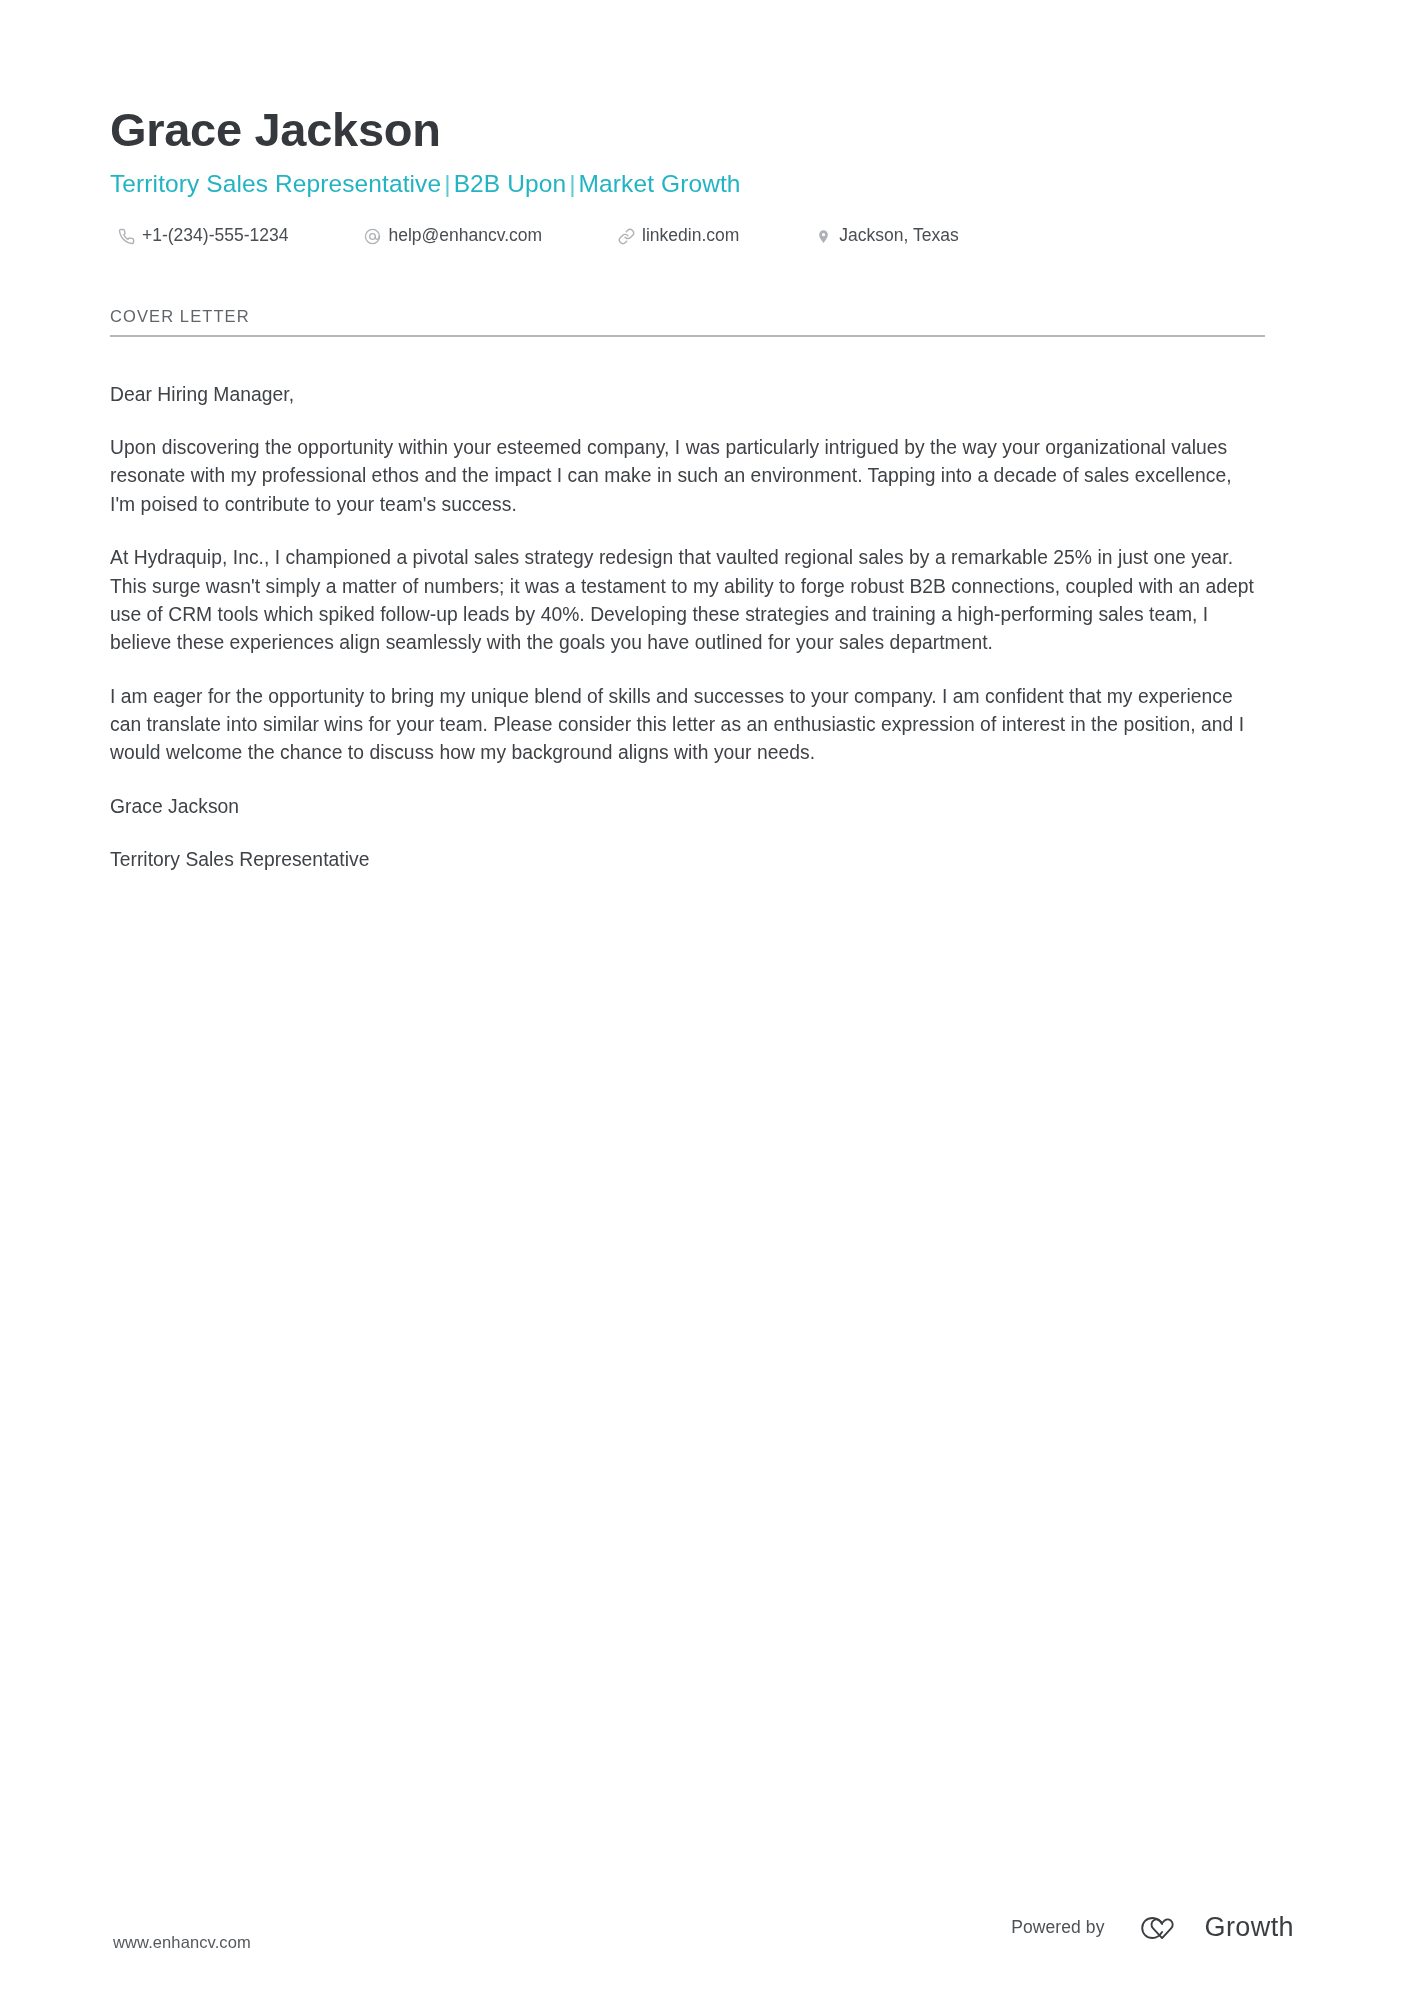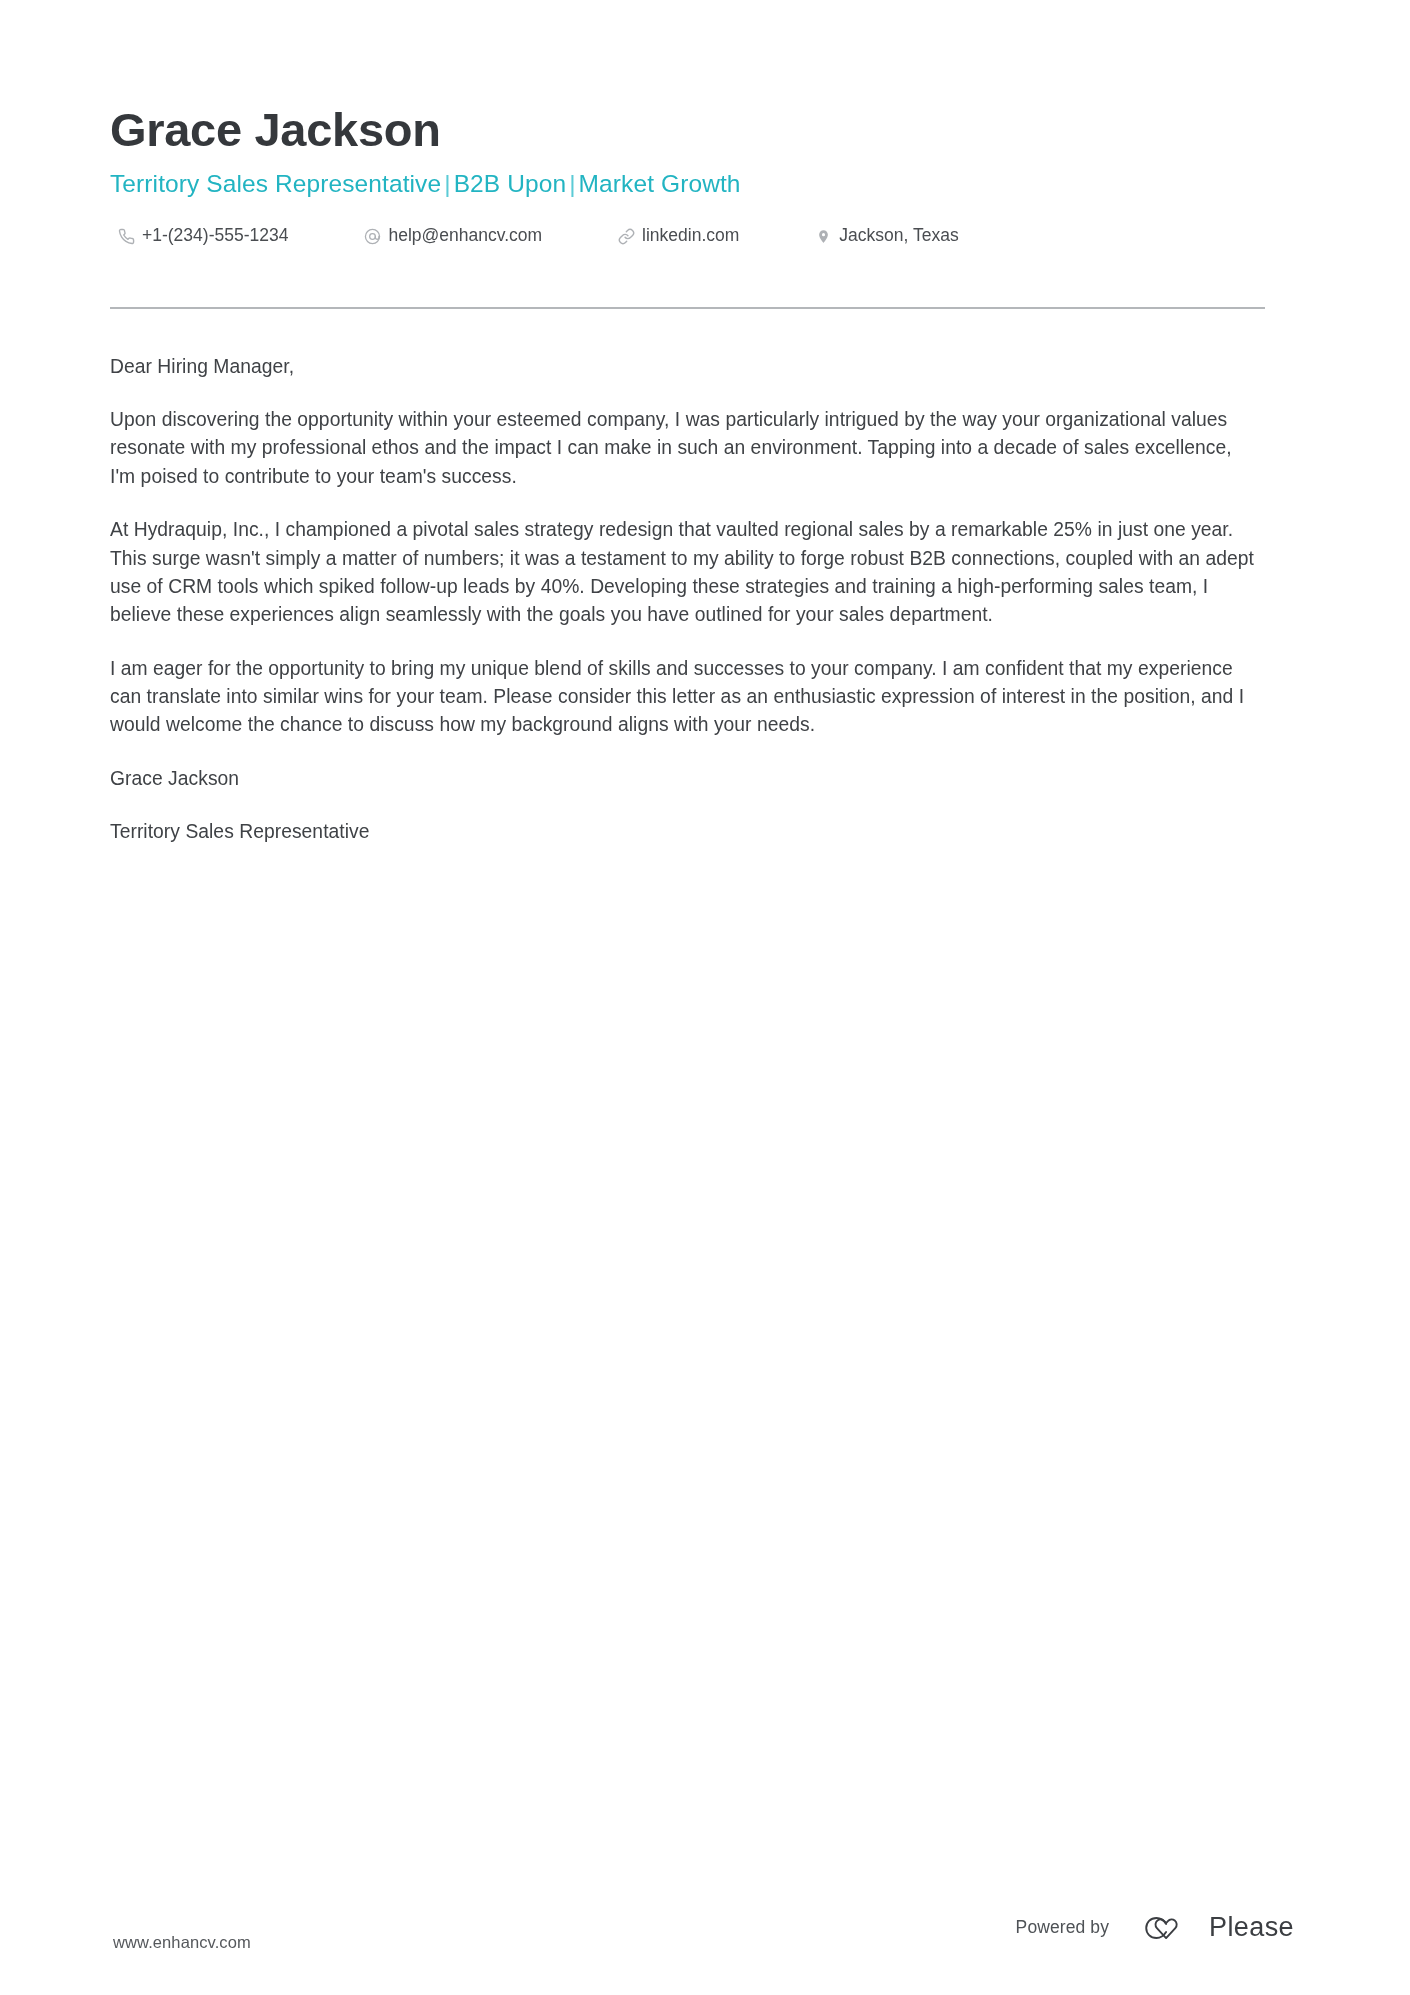--- a/index.html
+++ b/index.html
@@ -209,20 +209,21 @@
               <path d="M12 2C8.13 2 5 5.13 5 9c0 5.25 7 13 7 13s7-7.75 7-13c0-3.87-3.13-7-7-7zm0 9.5A2.5 2.5 0 1 1 12 6.5a2.5 2.5 0 0 1 0 5z"></path>
             </svg>
           </span>
           <span>Jackson, Texas</span>
         </div>
 
       </div>
     </div>
 
     <div class="section">
+      <div class="section-title">COVER LETTER</div>
       <div class="section-rule"></div>
 
       <div class="letter">
         <p class="tight">Dear Hiring Manager,</p>
         <p>Upon discovering the opportunity within your esteemed company, I was particularly intrigued by the way your organizational values resonate with my professional ethos and the impact I can make in such an environment. Tapping into a decade of sales excellence, I'm poised to contribute to your team's success.</p>
         <p>At Hydraquip, Inc., I championed a pivotal sales strategy redesign that vaulted regional sales by a remarkable 25% in just one year. This surge wasn't simply a matter of numbers; it was a testament to my ability to forge robust B2B connections, coupled with an adept use of CRM tools which spiked follow-up leads by 40%. Developing these strategies and training a high-performing sales team, I believe these experiences align seamlessly with the goals you have outlined for your sales department.</p>
         <p>I am eager for the opportunity to bring my unique blend of skills and successes to your company. I am confident that my experience can translate into similar wins for your team. Please consider this letter as an enthusiastic expression of interest in the position, and I would welcome the chance to discuss how my background aligns with your needs.</p>
         <p>Grace Jackson</p>
         <p>Territory Sales Representative</p>
       </div>
@@ -234,17 +235,17 @@
     <div class="footer-url">www.enhancv.com</div>
 
     <div class="footer-brand">
       <span class="powered-by">Powered by</span>
       <span class="brand-mark">
         <svg width="56" height="30" viewBox="0 0 62 32" fill="none" stroke="#3b3e42" stroke-width="2.1" stroke-linecap="round" stroke-linejoin="round">
           <path d="M30 11.5c-2.6-4.2-6.3-6.6-10.6-6.6C12.6 4.9 8 9.8 8 16s4.6 11.1 11.4 11.1c4.3 0 8-2.4 10.6-6.6"></path>
           <path d="M30 27.2 19.8 16.1c-2.3-2.6-1.9-6.4.6-8.4 2.3-1.8 5.6-1.5 7.6.6l2 2.2 2-2.2c2-2.1 5.3-2.4 7.6-.6 2.5 2 2.9 5.8.6 8.4L30 27.2z"></path>
         </svg>
       </span>
-      <span class="brand-name">Please</span>
+      <span class="brand-name">Growth</span>
     </div>
   </div>
 
 </div>
 
 </body></html>

